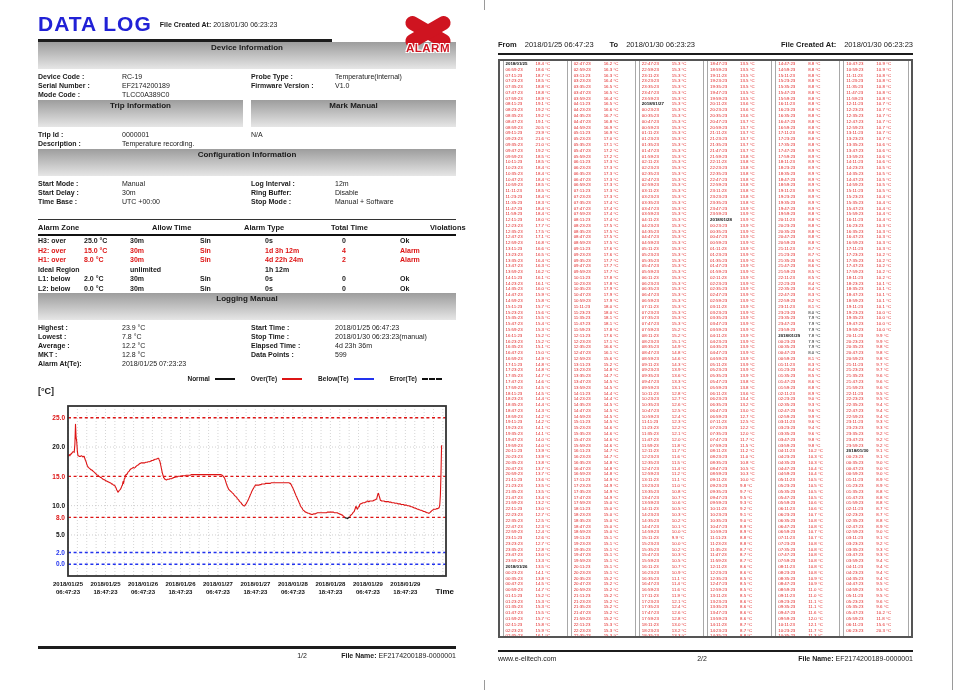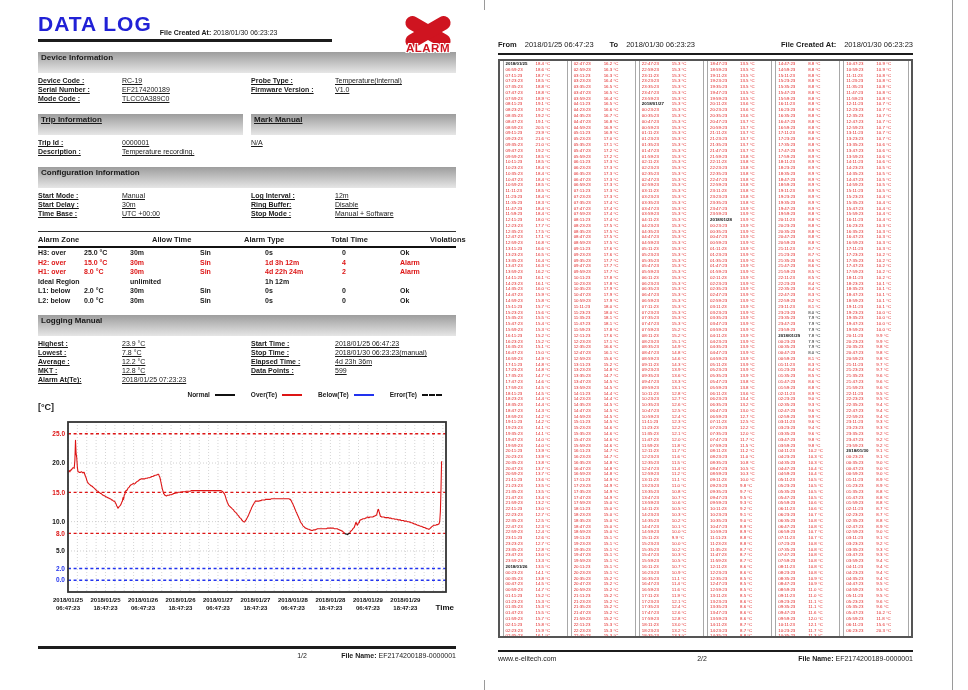--- a/index.html
+++ b/index.html
@@ -7,35 +7,35 @@
          font-family:"Liberation Sans", sans-serif; color:#1a1a1a; overflow:hidden; }
 
   
   .edge-right { position:absolute; left:952px; top:0; width:1px; height:690px; background:#9a9a9a; }
   .sep-top    { position:absolute; left:484px; top:0; width:1px; height:10px; background:#9a9a9a; }
   .sep-bottom { position:absolute; left:484px; top:680px; width:1px; height:10px; background:#9a9a9a; }
 
   
   .page1 { position:absolute; left:38px; top:12px; width:418px; height:666px; }
   .titleblock { position:relative; border-bottom:3px solid #1c1c1c; width:294px; padding-bottom:3px; }
-  .titlerow { display:flex; align-items:flex-end; gap:8px; }
+  .titlerow { display:flex; align-items:center; gap:8px; }
   .doc-title { color:#2121d6; font-size:21px; font-weight:bold; letter-spacing:1px; }
   .created { font-size:7px; }
   .created b { font-size:7px; }
   .alarm-icon { position:absolute; left:362px; top:0px; width:56px; height:46px; }
   .alarm-bar { position:absolute; top:13px; left:3px; width:50px; height:14px; background:#cf1420; border-radius:8px; }
   .alarm-bar.a { transform:rotate(30deg); }
   .alarm-bar.b { transform:rotate(-30deg); }
   .alarm-word { position:absolute; left:0; right:0; bottom:4px; text-align:center; color:#cf1420;
     font-size:11.5px; font-weight:bold; letter-spacing:0.5px;
     text-shadow:-1px -1px 0 #fff, 1px -1px 0 #fff, -1px 1px 0 #fff, 1px 1px 0 #fff; }
 
-  .secbar { margin-top:10px; height:21px; line-height:11px; padding:0 3px; font-size:8px; font-weight:bold;
-            background:linear-gradient(#9d9d9d,#e6e6e6); }
-  .halfrow { display:flex; gap:8px;text-decoration:underline; }
+  .secbar { margin-top:0; height:27px; line-height:11px; padding:0 3px; font-size:8px; font-weight:bold;
+            background:linear-gradient(#9d9d9d,#e6e6e6);text-align:center; }
+  .halfrow { display:flex; gap:8px; }
   .halfrow > div { flex:1; }
   .fields { padding:3px 0 1px 0; }
   .frow { display:flex; font-size:7px; line-height:9px; }
   .flab { font-weight:bold; width:84px; flex:none; }
   .fval { }
 
   .alarm-table { margin-top:12px; }
   .at-head { display:grid; grid-template-columns:92px 70px 65px 77px 58px 56px;
              font-size:7.5px; font-weight:bold; border-top:1px solid #333; border-bottom:2px solid #111;
              padding:3px 0 2px 0;gap:22px; }

